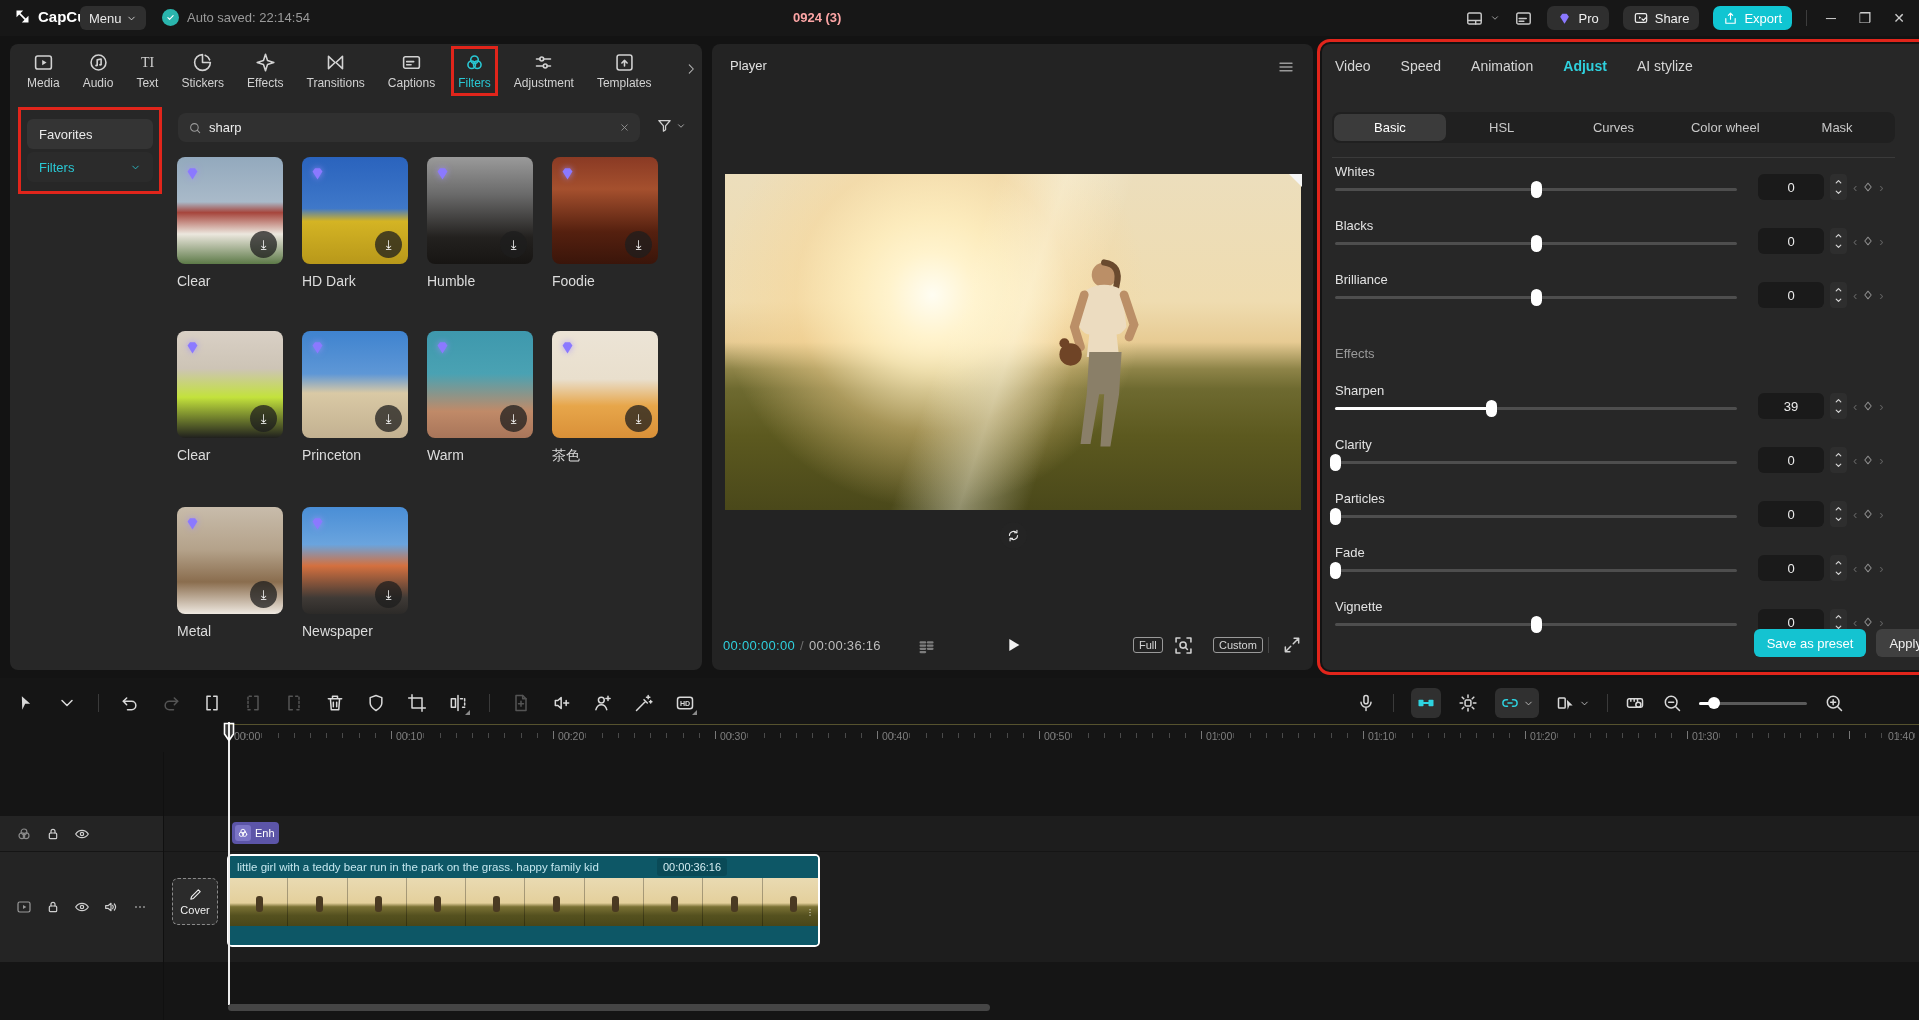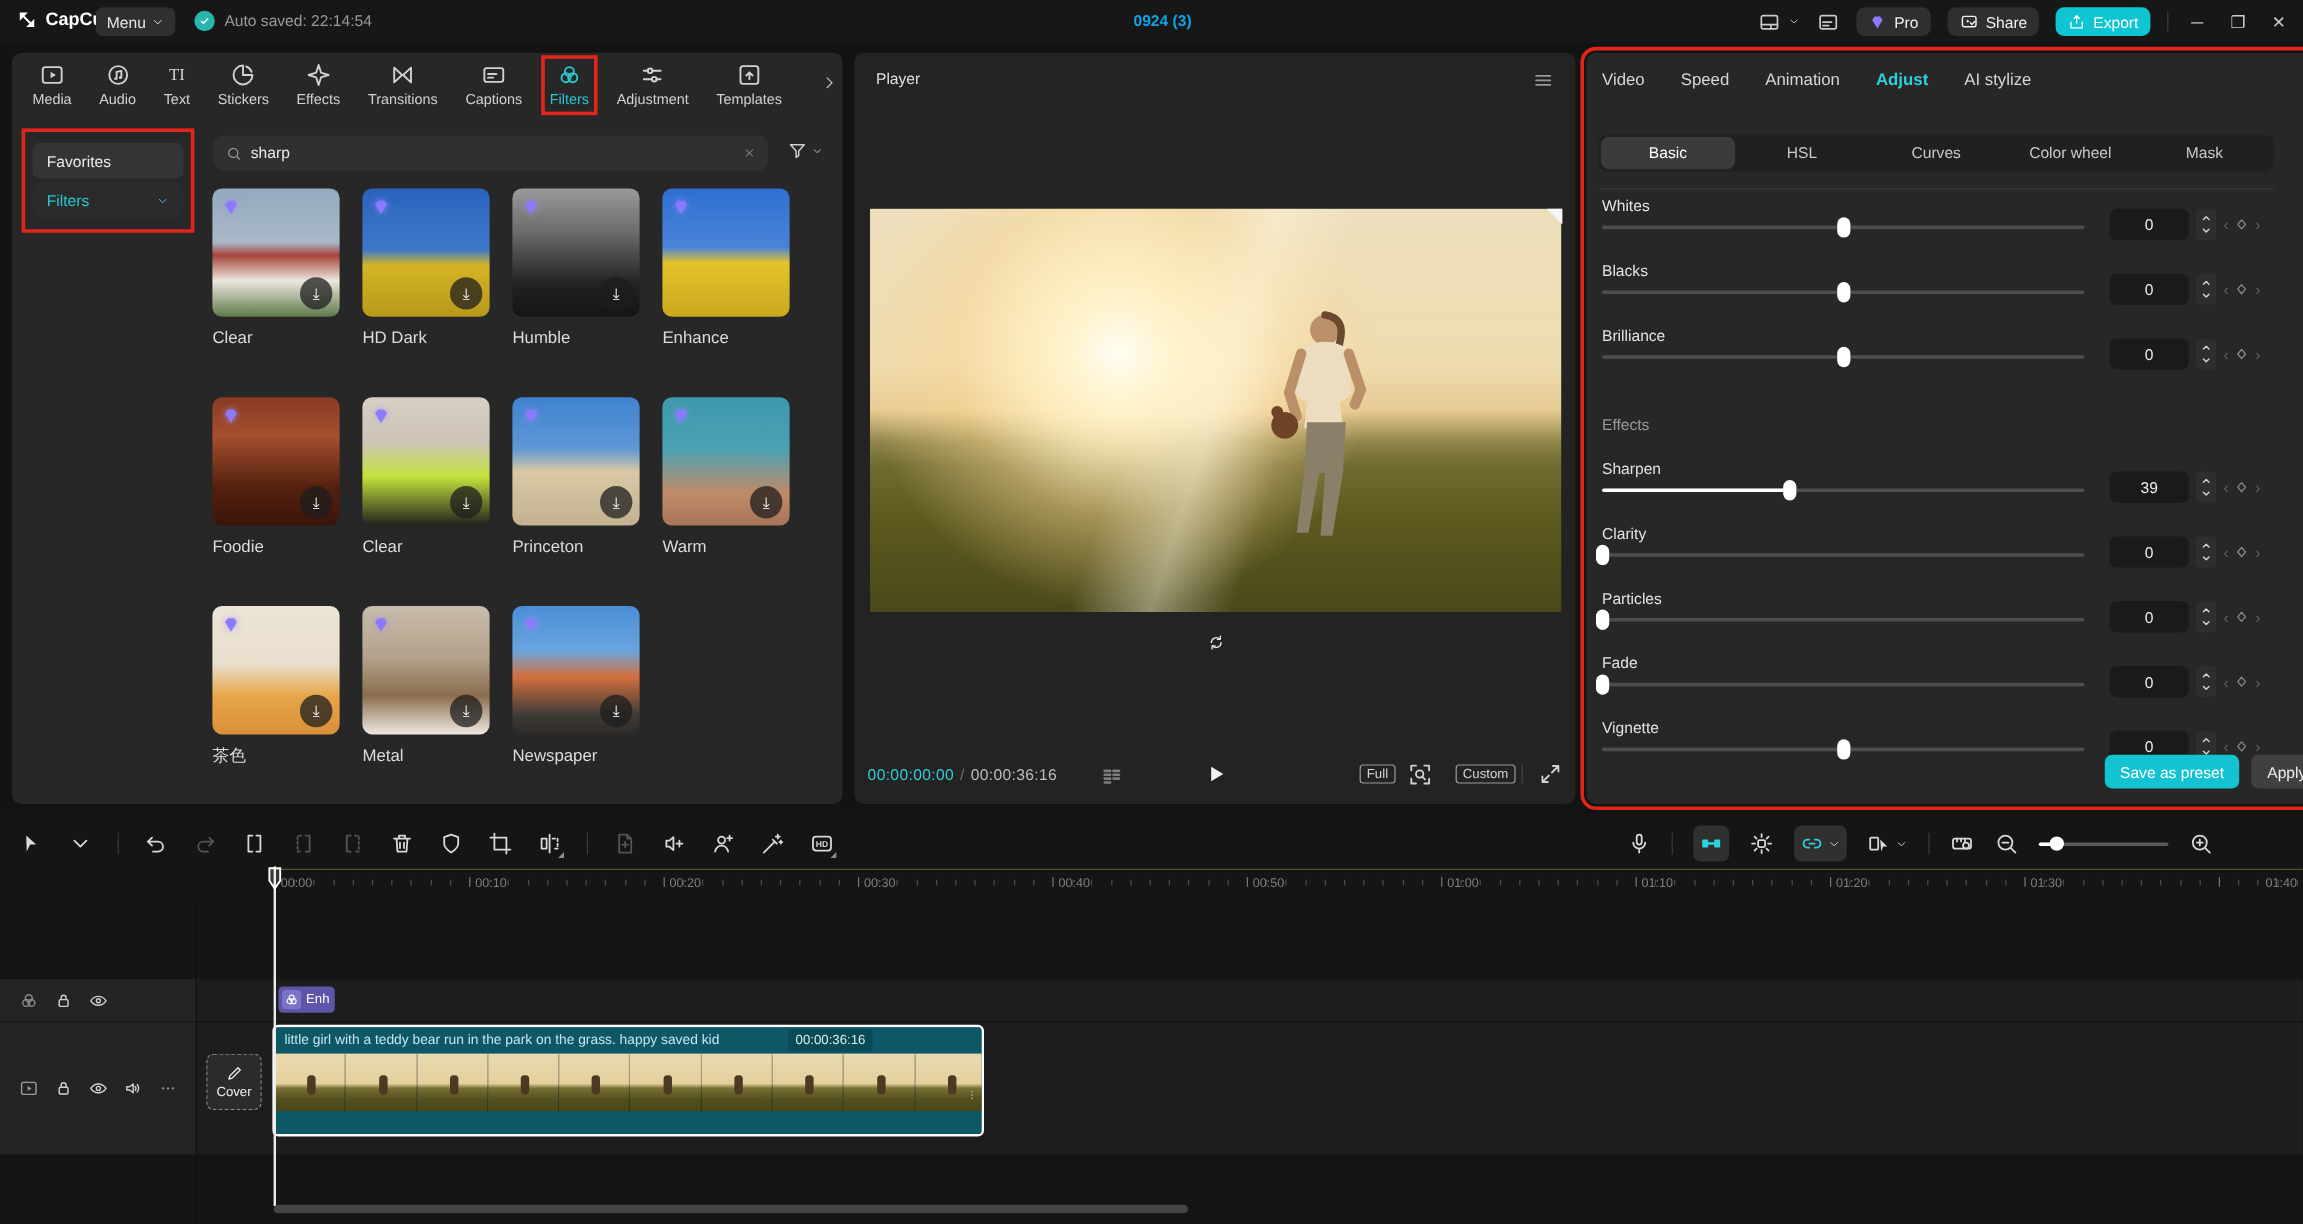--- a/index.html
+++ b/index.html
@@ -11,22 +11,22 @@
   
   .topbar { position:absolute; left:0; top:0; width:1919px; height:36px; background:#171717; }
   .logo { position:absolute; left:14px; top:8px; display:flex; align-items:center; gap:7px;
           color:#fff; font-weight:bold; font-size:15px; }
   .menu-btn { position:absolute; left:80px; top:6px; height:24px; padding:0 9px; background:#2f2f2f;
           border-radius:6px; display:flex; align-items:center; gap:4px; font-size:13px; color:#e8e8e8; }
   .autosave { position:absolute; left:162px; top:9px; display:flex; align-items:center; gap:8px;
           font-size:13px; color:#9a9a9a; }
   .as-dot { width:17px; height:17px; border-radius:50%; background:#2ab5ad; color:#fff;
           display:flex; align-items:center; justify-content:center; font-size:11px; }
-  .doc-title { position:absolute; left:793px; top:10px; width:200px; text-align:right;
-          font-size:13px; font-weight:600; color:#0ea5e9; }
+  .doc-title { position:absolute; left:793px; top:10px; width:200px; text-align:left;
+          font-size:13px; font-weight:600; color:#fca5a5; }
   .tb-right { position:absolute; right:10px; top:0; height:36px; display:flex; align-items:center; gap:14px; color:#c9c9c9; }
   .pill { height:24px; border-radius:7px; background:#2f2f2f; display:flex; align-items:center;
           gap:6px; padding:0 10px; font-size:13px; color:#f0f0f0; }
   .pill.export { background:#10c5d2; color:#fff; }
   .tb-sep { width:1px; height:16px; background:#3d3d3d; }
   .win-ic { font-size:14px; color:#cccccc; width:20px; text-align:center; }
   
   .panel { position:absolute; background:#272727; border-radius:8px; overflow:hidden; }
   #left-panel  { left:10px;  top:44px; width:692px; height:626px; }
   #player-panel{ left:712px; top:44px; width:601px; height:626px; background:#232323; }
@@ -575,28 +575,20 @@
             <span class="pro-dia"><svg class="ic" width="17" height="17">
                 <use href="#i-prodiamond"></use>
               </svg></span>
             <span class="dl">
               <span style="font-size: 13px;">⤓</span>
             </span>
           </div>
           <div class="fname">Humble</div>
         </div>
         <div class="fcard">
-          <div class="thumb" style="background: linear-gradient(rgb(46, 111, 208) 0%, rgb(74, 132, 216) 46%, rgb(227, 195, 43) 58%, rgb(202, 168, 31) 100%);">
-            <span class="pro-dia"><svg class="ic" width="17" height="17">
-                <use href="#i-prodiamond"></use>
-              </svg></span>
-          </div>
-          <div class="fname">Enhance</div>
-        </div>
-        <div class="fcard">
           <div class="thumb" style="background: linear-gradient(rgb(138, 58, 36) 0%, rgb(165, 80, 46) 30%, rgb(85, 32, 15) 70%, rgb(58, 21, 10) 100%);">
             <span class="pro-dia"><svg class="ic" width="17" height="17">
                 <use href="#i-prodiamond"></use>
               </svg></span>
             <span class="dl">
               <span style="font-size: 13px;">⤓</span>
             </span>
           </div>
           <div class="fname">Foodie</div>
         </div>
@@ -1236,21 +1228,21 @@
     <span class="bicon">
         <svg class="ic">
           <use href="#i-filters"></use>
         </svg>
       </span>
     <span>Enh</span>
   </div>
 
   <div id="clip">
     <div class="clip-cap">
-      <span class="txt">little girl with a teddy bear run in the park on the grass. happy saved kid</span>
+      <span class="txt">little girl with a teddy bear run in the park on the grass. happy family kid</span>
       <span class="clip-dur">00:00:36:16</span>
     </div>
     <div class="filmstrip" id="filmstrip">
         <div class="frame"></div>
         <div class="frame"></div>
         <div class="frame"></div>
         <div class="frame"></div>
         <div class="frame"></div>
         <div class="frame"></div>
         <div class="frame"></div>

